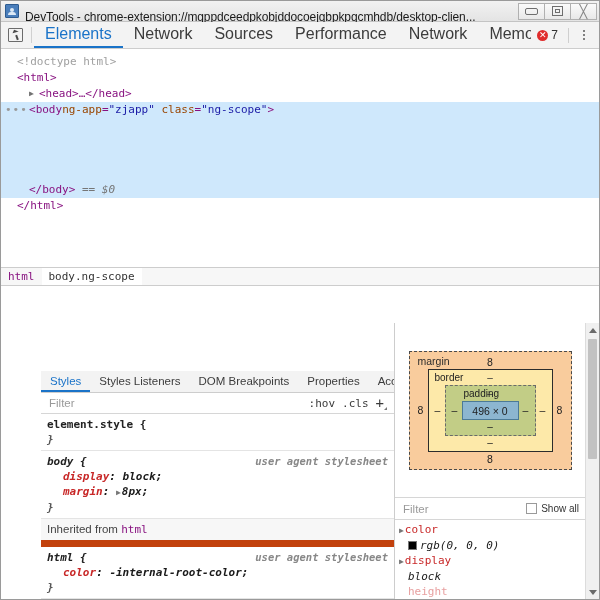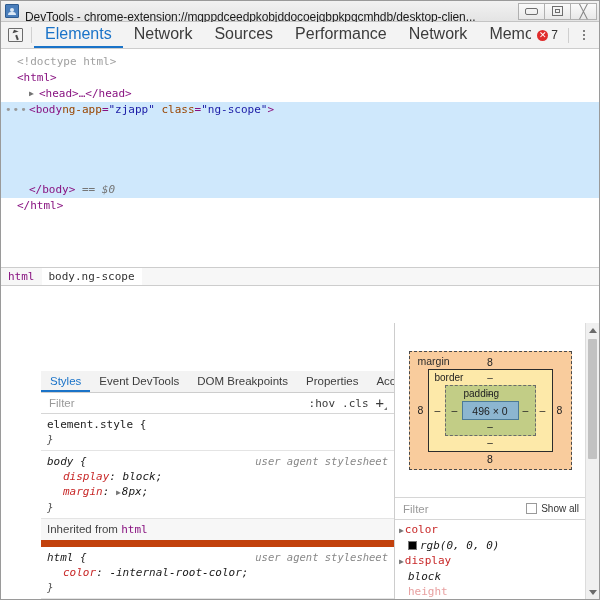--- a/index.html
+++ b/index.html
@@ -398,20 +398,21 @@
     font-family: "DejaVu Sans Mono", monospace;
     font-size: 11px;
     position: relative;
     background: #fff;
   }
   .rule {
     padding: 3px 6px 3px 6px;
     border-bottom: 1px solid #e4e4e4;
     position: relative;
     line-height: 15px;
+    font-weight: bold;
   }
   .rule-head {
     display: flex;
     justify-content: space-between;
     align-items: baseline;
   }
   .sel-name { color: #222; font-style: italic; }
   .sel-name.nonitalic { font-style: normal; }
   .origin {
     color: #888;
@@ -736,21 +737,21 @@
     <div class="crumb">html</div>
     <div class="crumb active">body.ng-scope</div>
   </div>
 
   <div class="lower">
 
     <div class="styles-col">
 
       <div class="styles-tabs">
         <div class="stab active">Styles</div>
-        <div class="stab">Event DevTools</div>
+        <div class="stab">Styles Listeners</div>
         <div class="stab">DOM Breakpoints</div>
         <div class="stab">Properties</div>
         <div class="stab">Accessibility</div>
       </div>
 
       <div class="filter-bar">
         <div class="filter-input">Filter</div>
         <div class="filter-tools">
           <span>:hov</span>
           <span>.cls</span>

